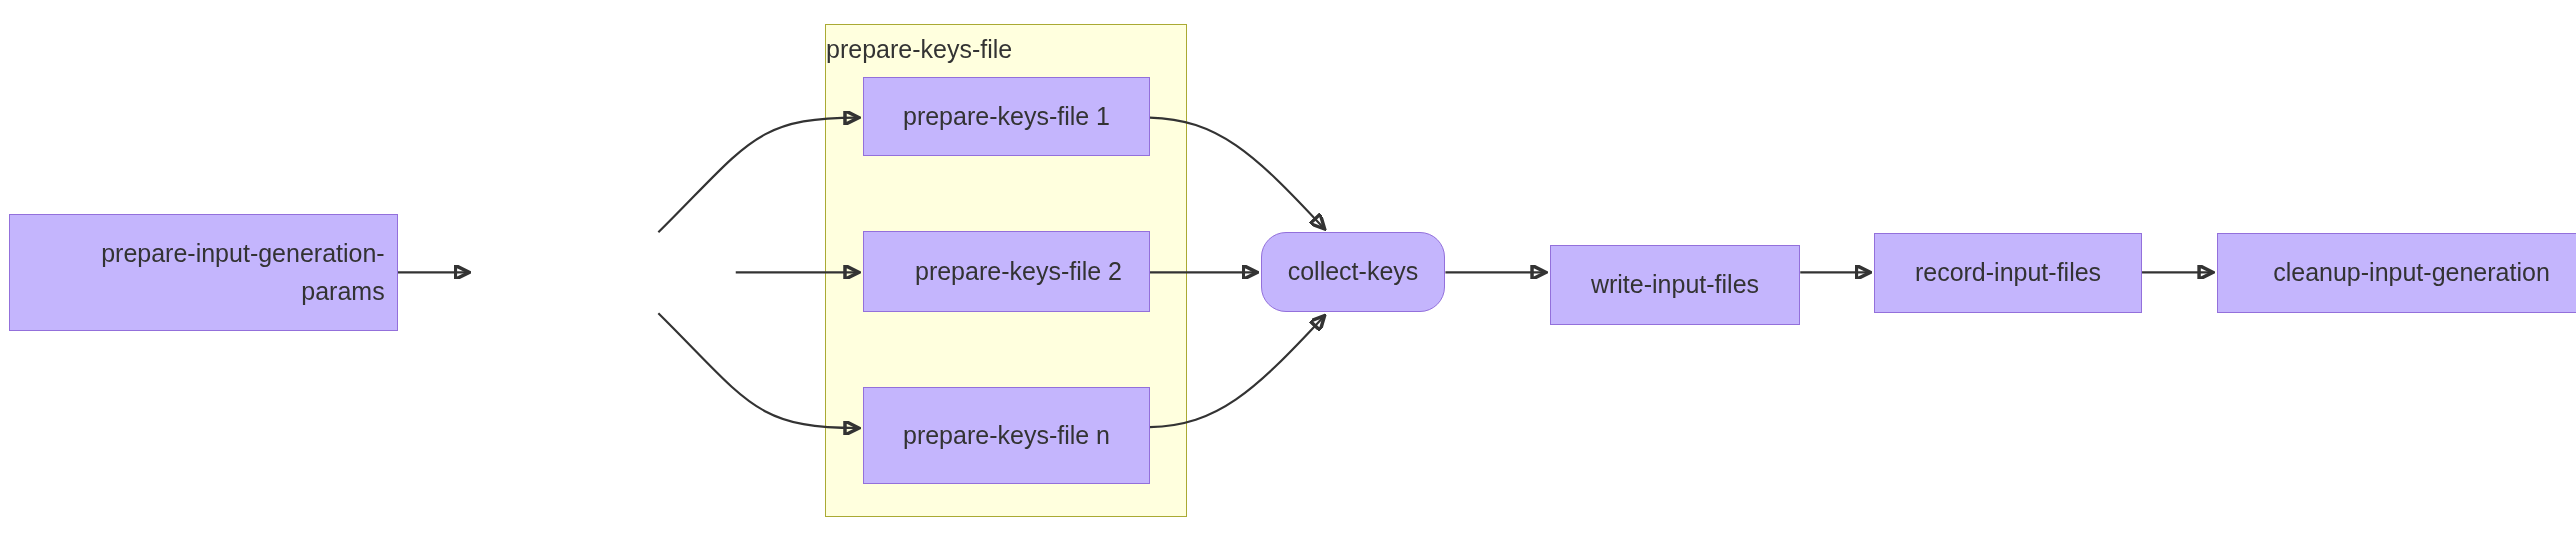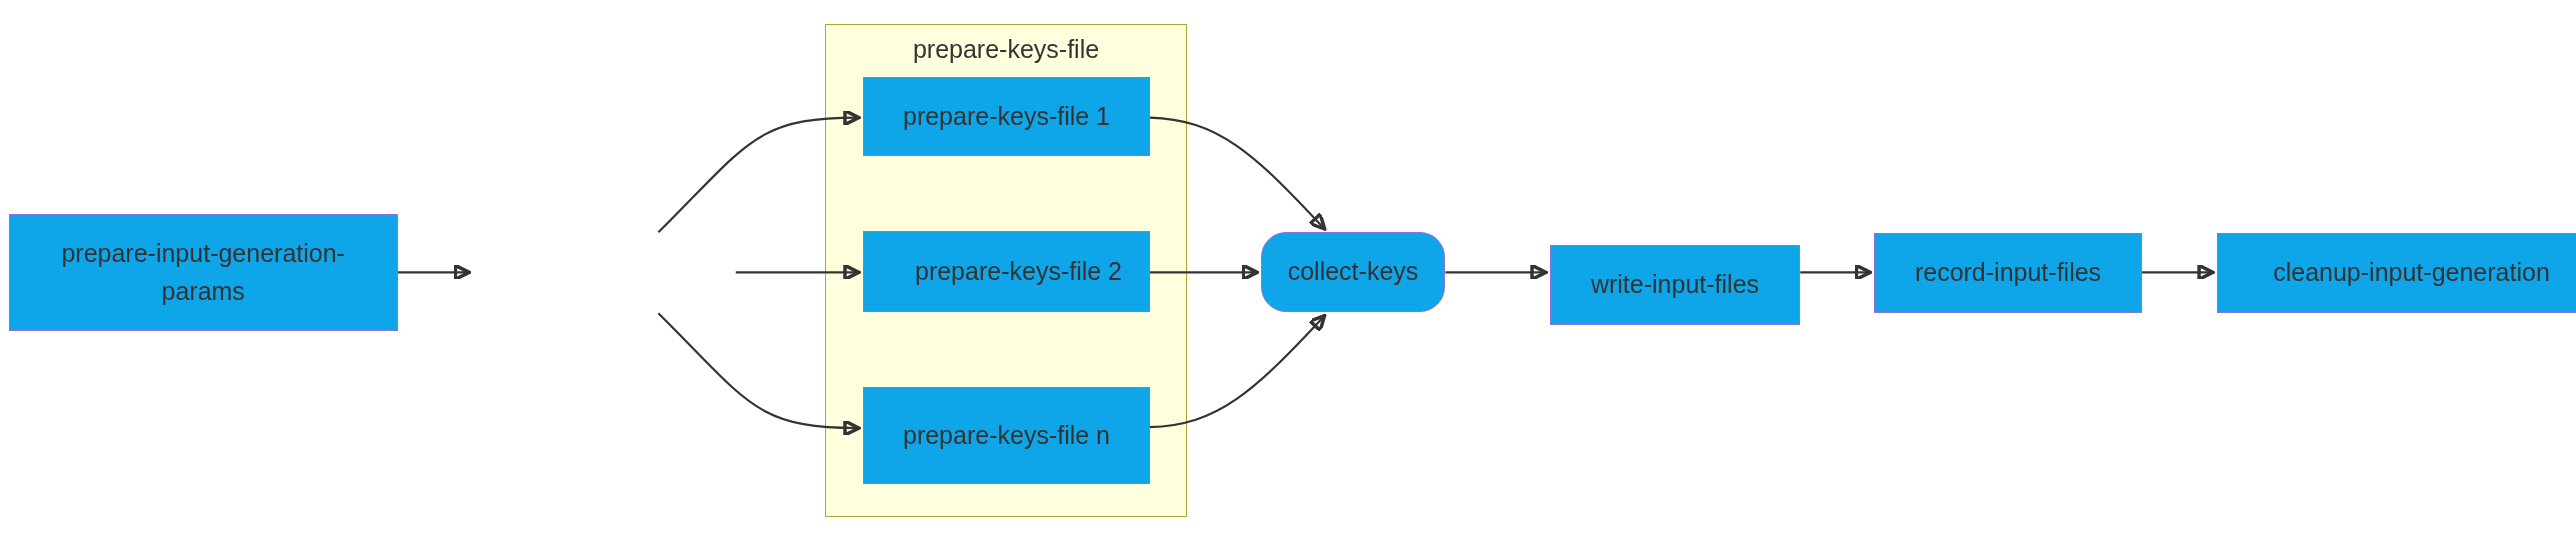--- a/index.html
+++ b/index.html
@@ -39,41 +39,41 @@
     background: #FFFFDE;
     border: 1.7px solid #AAAA33;
     box-sizing: border-box;
     z-index: 1;
   }
   .cluster-title {
     position: absolute;
     top: 7px;
     left: 0;
     width: 100%;
-    text-align: center;
+    text-align: left;
     font-size: 25px;
     line-height: 1.4;
     color: #333333;
   }
   .node {
     position: absolute;
-    background: #0ea5e9;
+    background: #c4b5fd;
     border: 1.7px solid #9370DB;
     box-sizing: border-box;
     display: flex;
     align-items: center;
     justify-content: center;
     text-align: center;
     font-size: 25px;
     line-height: 1.5;
     color: #333333;
     padding: 0 12px;
     z-index: 3;
   }
-  #node-params  { left: 8.7px;   top: 214px; width: 389px; height: 117px; }
+  #node-params  { left: 8.7px;   top: 214px; width: 389px; height: 117px; text-align: right; }
   #node-hook    { left: 473px;  top: 232px; width: 263px; height: 81px;  }
   #node-keys1   { left: 863px;  top: 77px;  width: 287px; height: 79px;  }
   #node-keys2   { left: 863px;  top: 231px; width: 287px; height: 81px; padding-left: 36px;  }
   #node-keysn   { left: 863px;  top: 387px; width: 287px; height: 97px;  }
   #node-collect { left: 1261px; top: 232px; width: 184px; height: 80px; border-radius: 25px;  }
   #node-write   { left: 1550px; top: 245px; width: 250px; height: 80px;  }
   #node-record  { left: 1874px; top: 233px; width: 268px; height: 80px;  }
   #node-cleanup { left: 2217px; top: 233px; width: 389px; height: 80px;  }
 </style>
 </head>

